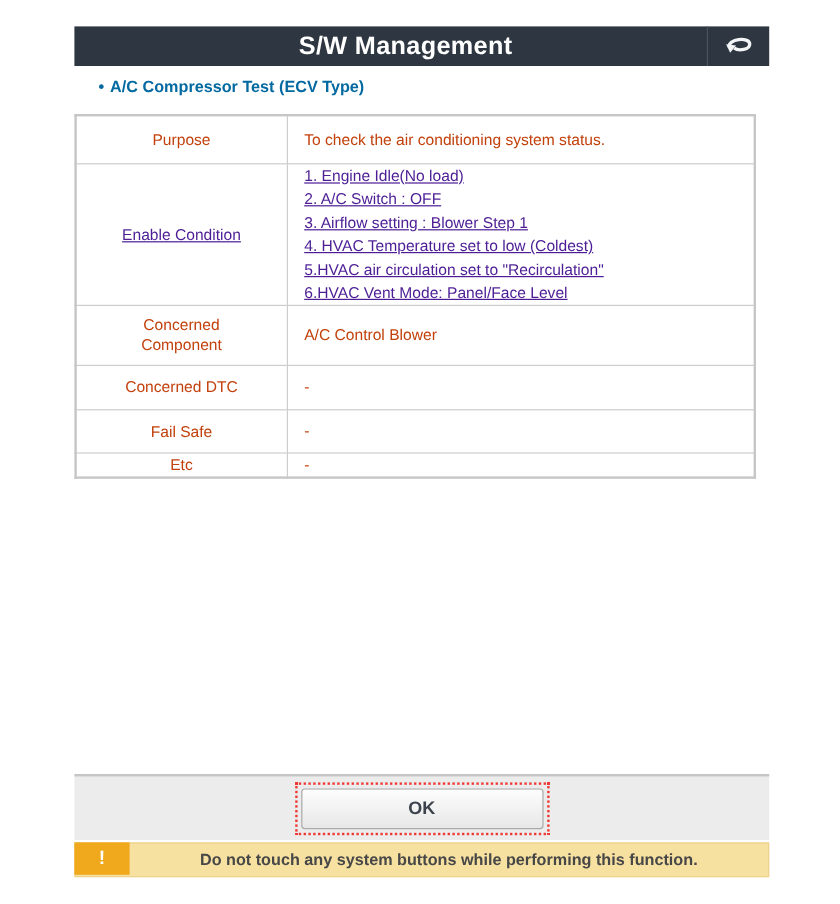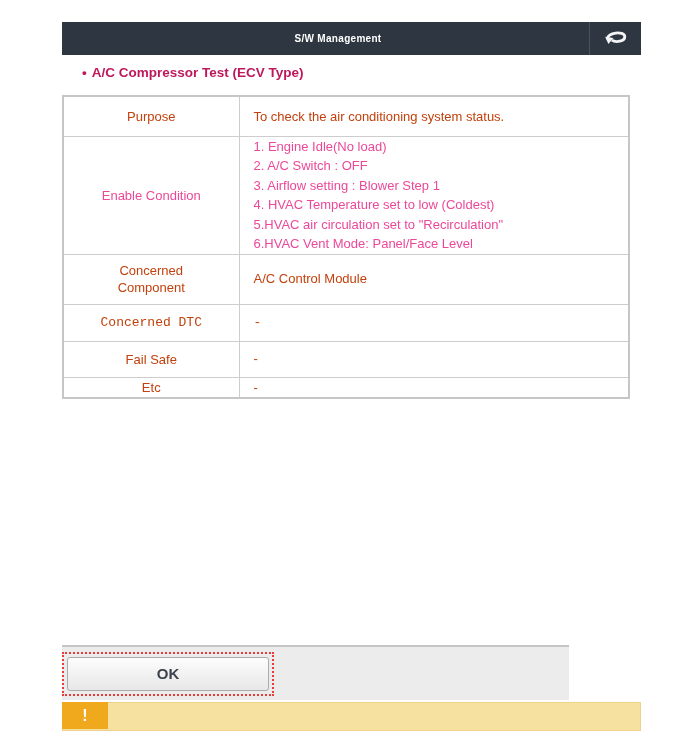--- a/index.html
+++ b/index.html
@@ -3,46 +3,46 @@
 <meta charset="utf-8">
 <style>
   * { margin:0; padding:0; box-sizing:border-box; }
   html,body { width:700px; height:753px; background:#ffffff; overflow:hidden;
               font-family:"Liberation Sans", sans-serif; }
 
   
   .titlebar { position:absolute; left:62px; top:22px; width:579px; height:33px;
               background:#2e3741; display:flex; align-items:center; }
   .titlebar .title { position:absolute; left:0; right:52px; text-align:center;
-              color:#ffffff; font-size:10px; font-weight:bold; letter-spacing:.3px;
+              color:#ffffff; font-size:21px; font-weight:bold; letter-spacing:.3px;
               padding-left:25px; }
   .return-btn { position:absolute; right:0; top:0; width:52px; height:33px;
               border-left:1px solid #4a525d; display:flex; align-items:center;
               justify-content:center; cursor:pointer; }
 
   
   .section-label { position:absolute; left:82px; top:65px; font-size:13.5px;
-              font-weight:bold; color:#be185d; }
+              font-weight:bold; color:#0369a1; }
   .section-label .bullet { margin-right:5px; }
 
   
   table.info { position:absolute; left:62px; top:95px; width:566px;
               border-collapse:collapse; border:2px solid #c6c6c6;
               table-layout:fixed; }
   table.info td { border:1px solid #cdcdcd; vertical-align:middle;
               font-size:13px; color:#c2410c; }
   td.lbl { width:176px; text-align:center; white-space:pre-line; line-height:17px; }
   td.val { width:390px; text-align:left; padding-left:14px; padding-right:10px;
               white-space:pre-line; line-height:19.5px;margin-left:48px; }
-  tr.hl td { color:#ec4899; }
+  tr.hl td { color:#4c1d95;text-decoration:underline; }
 
   
-  .ok-bar { position:absolute; left:62px; top:645px; width:507px; height:55px;
+  .ok-bar { position:absolute; left:62px; top:645px; width:579px; height:55px;
               background:#ececec; border-top:2px solid #c5c5c5;
-              display:flex; align-items:center; justify-content:flex-start; }
+              display:flex; align-items:center; justify-content:center; }
   .ok-focus { border:2px dotted #ee3a36; padding:3px; background:#ececec; }
   .ok-btn { width:202px; height:34px; background:linear-gradient(#fdfdfd,#e7e7e7);
               border:1px solid #ababab; border-radius:3px; font-family:"Liberation Sans",sans-serif;
               font-size:15px; font-weight:bold; color:#3c434c; cursor:pointer; }
 
   
   .notice-bar { position:absolute; left:62px; top:702px; width:579px; height:29px;
               background:#f7e1a1; border:1px solid #ecd28d; display:flex; }
   .notice-icon { width:46px; height:100%; background:#f0a81c; color:#ffffff;
               font-size:16px; font-weight:bold; display:flex; align-items:center;
@@ -81,23 +81,23 @@
     <td class="val">1. Engine Idle(No load)
 2. A/C Switch : OFF
 3. Airflow setting : Blower Step 1
 4. HVAC Temperature set to low (Coldest)
 5.HVAC air circulation set to "Recirculation"
 6.HVAC Vent Mode: Panel/Face Level</td>
   </tr>
   <tr style="height:50px;">
     <td class="lbl">Concerned
 Component</td>
-    <td class="val">A/C Control Module</td>
+    <td class="val">A/C Control Blower</td>
   </tr>
-  <tr style="height:37px;font-family:Liberation Mono, monospace;">
+  <tr style="height:37px;">
     <td class="lbl">Concerned DTC</td>
     <td class="val">-</td>
   </tr>
   <tr style="height:36px;padding-left:48px;">
     <td class="lbl">Fail Safe</td>
     <td class="val">-</td>
   </tr>
   <tr style="height:20px;">
     <td class="lbl">Etc</td>
     <td class="val">-</td>
@@ -106,13 +106,14 @@
   </table>
 
 <div class="ok-bar">
   <div class="ok-focus">
     <button class="ok-btn">OK</button>
   </div>
 </div>
 
 <div class="notice-bar">
   <div class="notice-icon">!</div>
+  <div class="notice-msg">Do not touch any system buttons while performing this function.</div>
 </div>
 
 </body></html>

